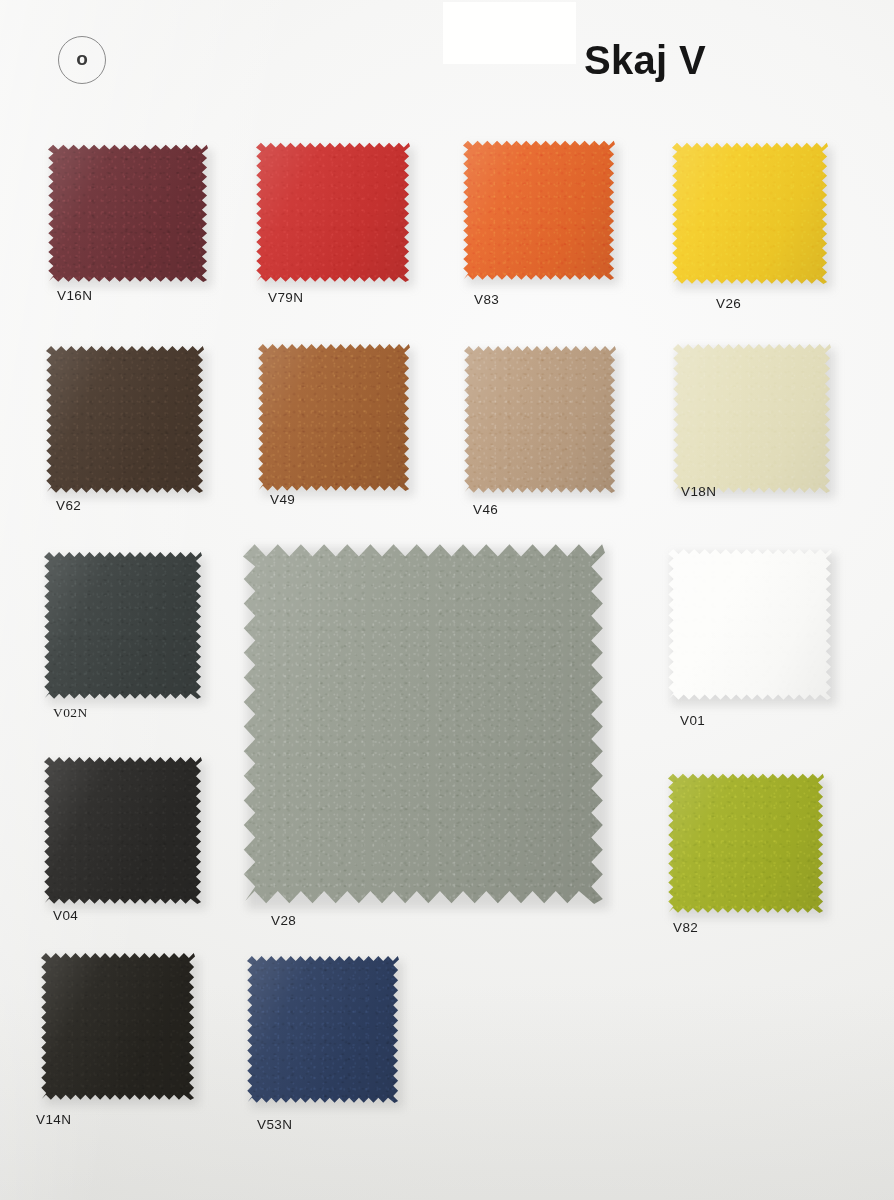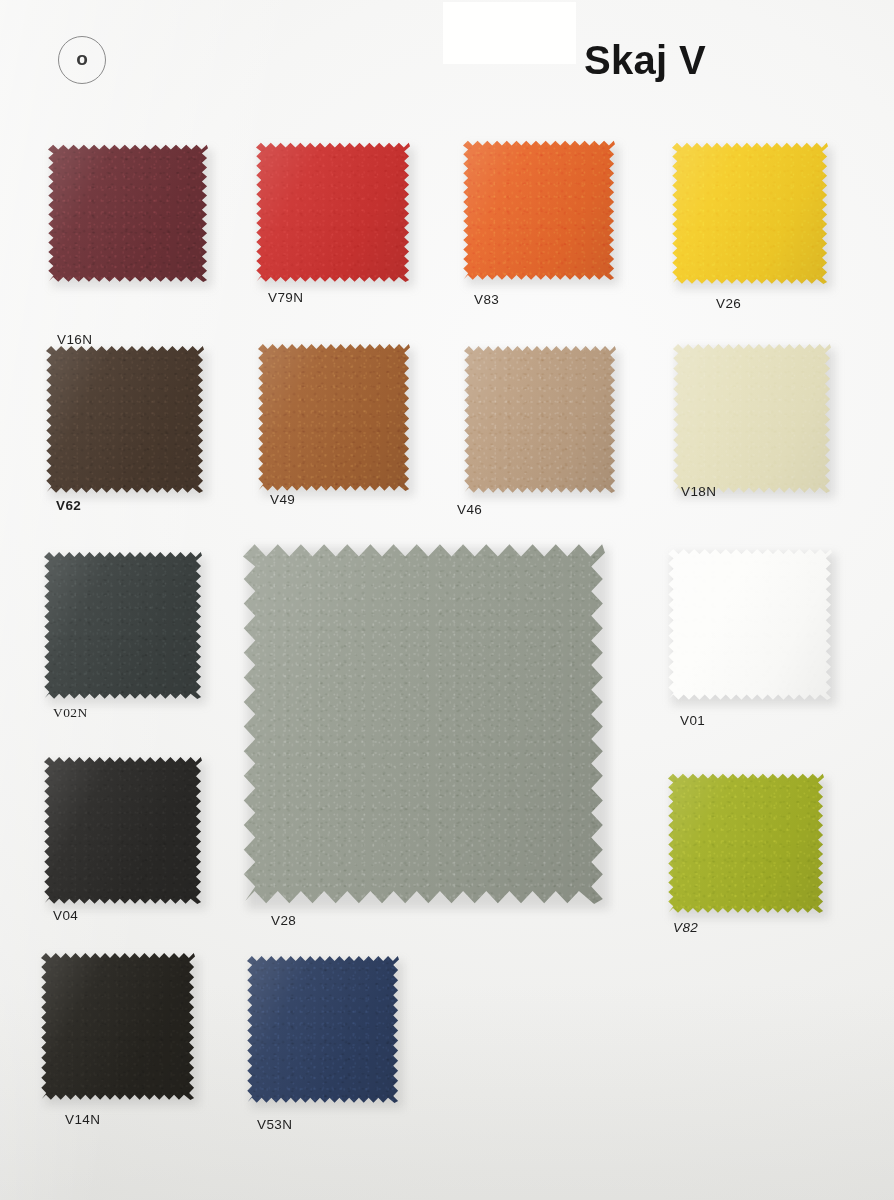--- a/index.html
+++ b/index.html
@@ -205,51 +205,51 @@
     <div id="logo-mark">o</div>
     <div id="white-patch"></div>
     <div id="title">Skaj V</div>
   </div>
 
   <div id="grid">
       <div class="swatch-cell" style="left: 48px; top: 144px; width: 160px; height: 138px;">
         <div class="chip-shadow"></div>
         <div class="chip" style="background: rgb(110, 50, 56);"></div>
       </div>
-      <div class="swatch-label" style="left: 57px; top: 288px; margin-top: 44px;">V16N</div>
+      <div class="swatch-label" style="left: 57px; top: 288px;">V16N</div>
       <div class="swatch-cell" style="left: 256px; top: 142px; width: 154px; height: 140px;">
         <div class="chip-shadow"></div>
         <div class="chip" style="background: rgb(204, 51, 49);"></div>
       </div>
       <div class="swatch-label" style="left: 268px; top: 290px;">V79N</div>
       <div class="swatch-cell" style="left: 463px; top: 140px; width: 152px; height: 140px;">
         <div class="chip-shadow"></div>
         <div class="chip" style="background: rgb(232, 104, 44);"></div>
       </div>
       <div class="swatch-label" style="left: 474px; top: 292px;">V83</div>
       <div class="swatch-cell" style="left: 672px; top: 142px; width: 156px; height: 142px;">
         <div class="chip-shadow"></div>
         <div class="chip" style="background: rgb(245, 205, 40);"></div>
       </div>
       <div class="swatch-label" style="left: 716px; top: 296px;">V26</div>
       <div class="swatch-cell" style="left: 46px; top: 345px; width: 158px; height: 148px;">
         <div class="chip-shadow"></div>
         <div class="chip" style="background: rgb(74, 58, 46);"></div>
       </div>
-      <div class="swatch-label" style="left: 56px; top: 498px; font-weight: bold;">V62</div>
+      <div class="swatch-label" style="left: 56px; top: 498px;">V62</div>
       <div class="swatch-cell" style="left: 258px; top: 343px; width: 152px; height: 148px;">
         <div class="chip-shadow"></div>
         <div class="chip" style="background: rgb(163, 99, 52);"></div>
       </div>
       <div class="swatch-label" style="left: 270px; top: 492px;">V49</div>
       <div class="swatch-cell" style="left: 464px; top: 345px; width: 152px; height: 148px;">
         <div class="chip-shadow"></div>
         <div class="chip" style="background: rgb(189, 160, 131);"></div>
       </div>
-      <div class="swatch-label" style="left: 457px; top: 502px;">V46</div>
+      <div class="swatch-label" style="left: 473px; top: 502px;">V46</div>
       <div class="swatch-cell" style="left: 673px; top: 343px; width: 158px; height: 150px;">
         <div class="chip-shadow"></div>
         <div class="chip pale" style="background: rgb(229, 224, 189);"></div>
       </div>
       <div class="swatch-label" style="left: 681px; top: 484px;">V18N</div>
       <div class="swatch-cell" style="left: 44px; top: 551px; width: 158px; height: 148px;">
         <div class="chip-shadow"></div>
         <div class="chip" style="background: rgb(60, 66, 65);"></div>
       </div>
       <div class="swatch-label" style="left: 53px; top: 705px; font-family: Liberation Serif, serif;">V02N</div>
@@ -265,26 +265,26 @@
       <div class="swatch-label" style="left: 259px; top: 913px; margin-left: 12px;">V28</div>
       <div class="swatch-cell" style="left: 44px; top: 756px; width: 158px; height: 148px;">
         <div class="chip-shadow"></div>
         <div class="chip" style="background: rgb(42, 41, 39);"></div>
       </div>
       <div class="swatch-label" style="left: 53px; top: 908px;">V04</div>
       <div class="swatch-cell" style="left: 668px; top: 773px; width: 156px; height: 140px;">
         <div class="chip-shadow"></div>
         <div class="chip" style="background: rgb(163, 176, 40);"></div>
       </div>
-      <div class="swatch-label" style="left: 673px; top: 920px; font-style: italic;">V82</div>
+      <div class="swatch-label" style="left: 673px; top: 920px;">V82</div>
       <div class="swatch-cell" style="left: 41px; top: 952px; width: 154px; height: 148px;">
         <div class="chip-shadow"></div>
         <div class="chip" style="background: rgb(38, 36, 31);"></div>
       </div>
-      <div class="swatch-label" style="left: 65px; top: 1112px;">V14N</div>
+      <div class="swatch-label" style="left: 36px; top: 1112px;">V14N</div>
       <div class="swatch-cell" style="left: 247px; top: 955px; width: 152px; height: 148px;">
         <div class="chip-shadow"></div>
         <div class="chip" style="background: rgb(46, 63, 97);"></div>
       </div>
       <div class="swatch-label" style="left: 257px; top: 1117px;">V53N</div>
     </div>
 
 </div>
 
 </body></html>

